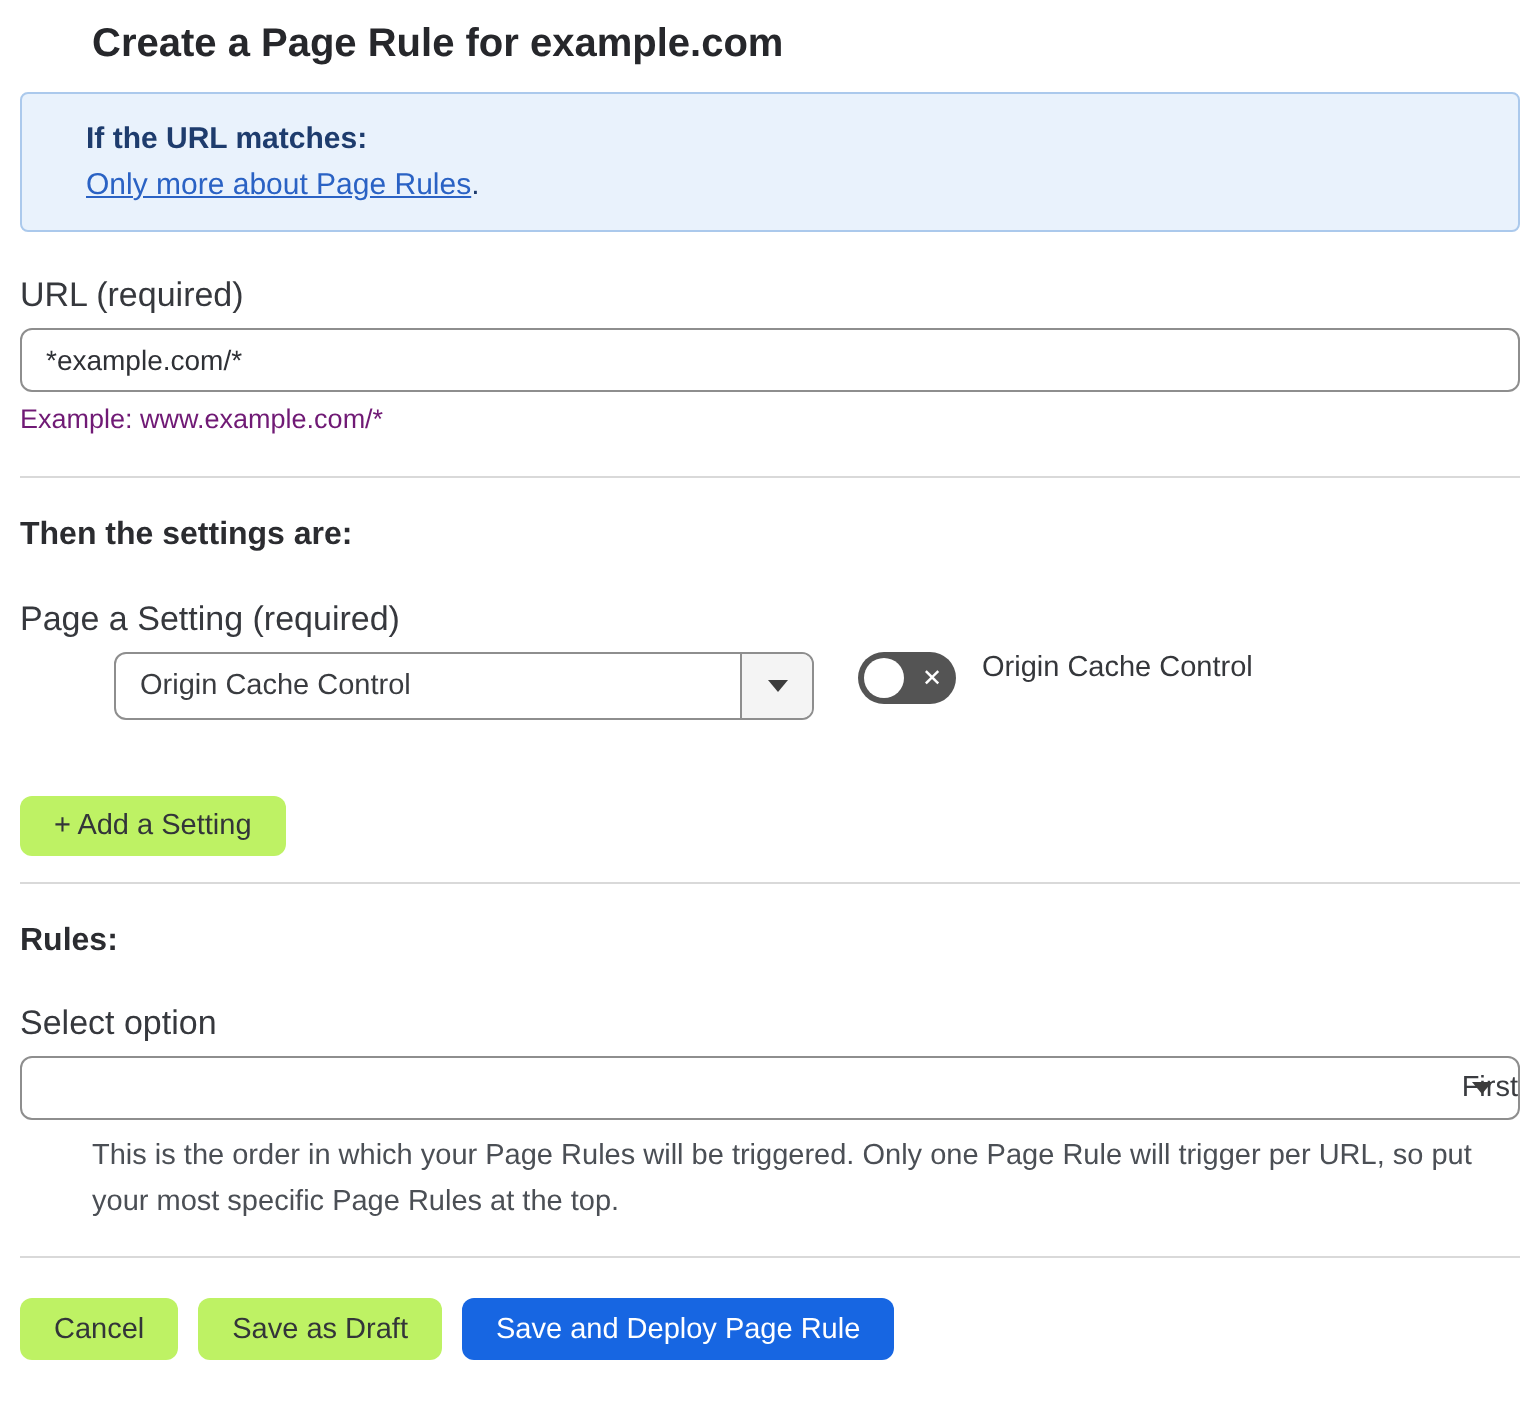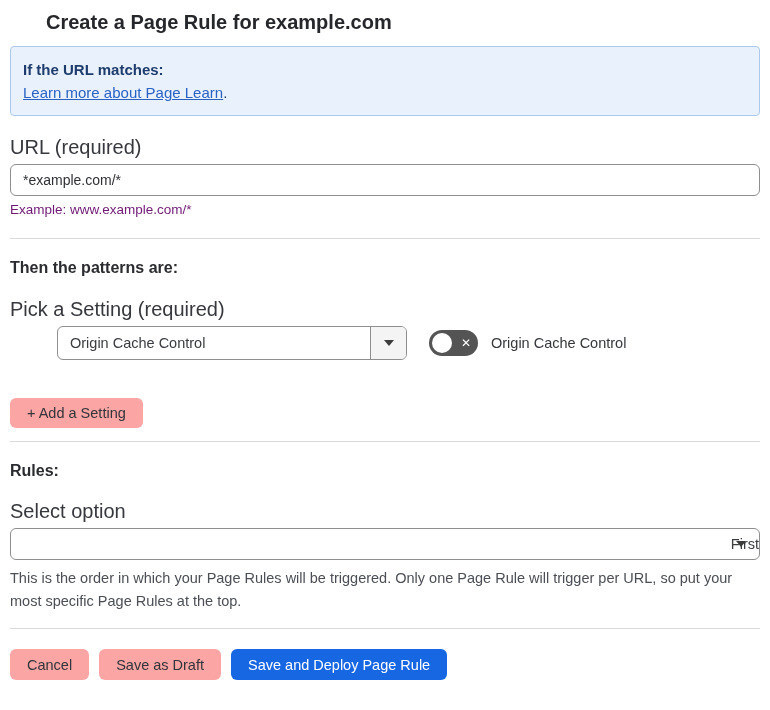--- a/index.html
+++ b/index.html
@@ -18,34 +18,34 @@
     color: #26272b;
     line-height: 28px;
     margin-left: 36px;
   }
   
   .info-box {
     margin-top: 10px;
     background: #e9f2fc;
     border: 1px solid #abc9ec;
     border-radius: 4px;
-    padding: 11px 12px;
+    padding: 11px 32px;
     font-size: 15px;
     line-height: 23px;
     color: #1e3c6d;
   }
   .info-box .info-heading { font-weight: 700; }
   .info-box a.info-link {
     color: #2a62c4;
     text-decoration: underline;
     cursor: pointer;
   }
   
   .field-label {
-    font-size: 20px;
+    font-size: 17px;
     color: #36383d;
     line-height: 17px;
   }
   .url-label { margin-top: 23px; }
   .text-input {
     margin-top: 8px;
     width: 100%;
     height: 32px;
     border: 1px solid #8e8e8e;
     border-radius: 6px;
@@ -71,21 +71,21 @@
     font-weight: 700;
     color: #2b2c30;
     margin-top: 19px;
     line-height: 20px;
   }
   .pick-label { margin-top: 23px; }
   
   .setting-row {
     margin-top: 8px;
     display: flex;
-    align-items: center;
+    align-items: flex-start;
     padding-left: 47px;
   }
   .select-box {
     position: relative;
     height: 34px;
     border: 1px solid #8e8e8e;
     border-radius: 6px;
     background: #fff;
     display: flex;
     align-items: center;
@@ -156,68 +156,69 @@
     justify-content: center;
     height: 31px;
     padding: 0 17px;
     border: none;
     border-radius: 6px;
     font-size: 14.5px;
     font-family: "Liberation Sans", "DejaVu Sans", sans-serif;
     cursor: pointer;
     white-space: nowrap;
   }
-  .btn-gray { background: #fca5a5; color: #333539; }
+  .btn-gray { background: #bef264; color: #333539; }
   .btn-blue { background: #1766e2; color: #ffffff; }
   .add-setting-btn { margin-top: 38px; height: 30px; }
   
   .order-label { margin-top: 22px; }
   .select-order { margin-top: 8px; width: 100%; height: 32px; justify-content: flex-end; }
   .select-order .plain-caret {
     position: absolute;
     right: 13px; top: 0; bottom: 0;
     display: flex; align-items: center;
   }
   .order-help {
     margin-top: 7px;
     font-size: 14.5px;
     line-height: 23px;
     color: #4b4f55;
+    margin-left: 36px;
   }
   .footer-divider { margin-top: 15px; }
   .footer-actions {
     margin-top: 20px;
     display: flex;
     align-items: center;
     gap: 10px;
   }
 </style>
 </head>
 <body>
 
 
 
 <h1 class="page-title">Create a Page Rule for example.com</h1>
 
 <div class="info-box">
   <div class="info-heading">If the URL matches:</div>
   <div class="info-link-line">
-    <a class="info-link">Learn more about Page Learn</a><span>.</span>
+    <a class="info-link">Only more about Page Rules</a><span>.</span>
   </div>
 </div>
 
 <div class="field-label url-label">URL (required)</div>
 <input class="text-input" type="text" value="*example.com/*" style="">
 <div class="example-text">Example: www.example.com/*</div>
 
 <hr class="divider">
 
-<div class="section-heading">Then the patterns are:</div>
-
-<div class="field-label pick-label">Pick a Setting (required)</div>
+<div class="section-heading">Then the settings are:</div>
+
+<div class="field-label pick-label">Page a Setting (required)</div>
 
 <div class="setting-row">
   <div class="select-box select-setting">
     <span class="select-value">Origin Cache Control</span>
     <span class="select-caret-btn">
       <span class="caret-down"></span>
     </span>
   </div>
   <div class="toggle">
     <span class="toggle-knob"></span>

